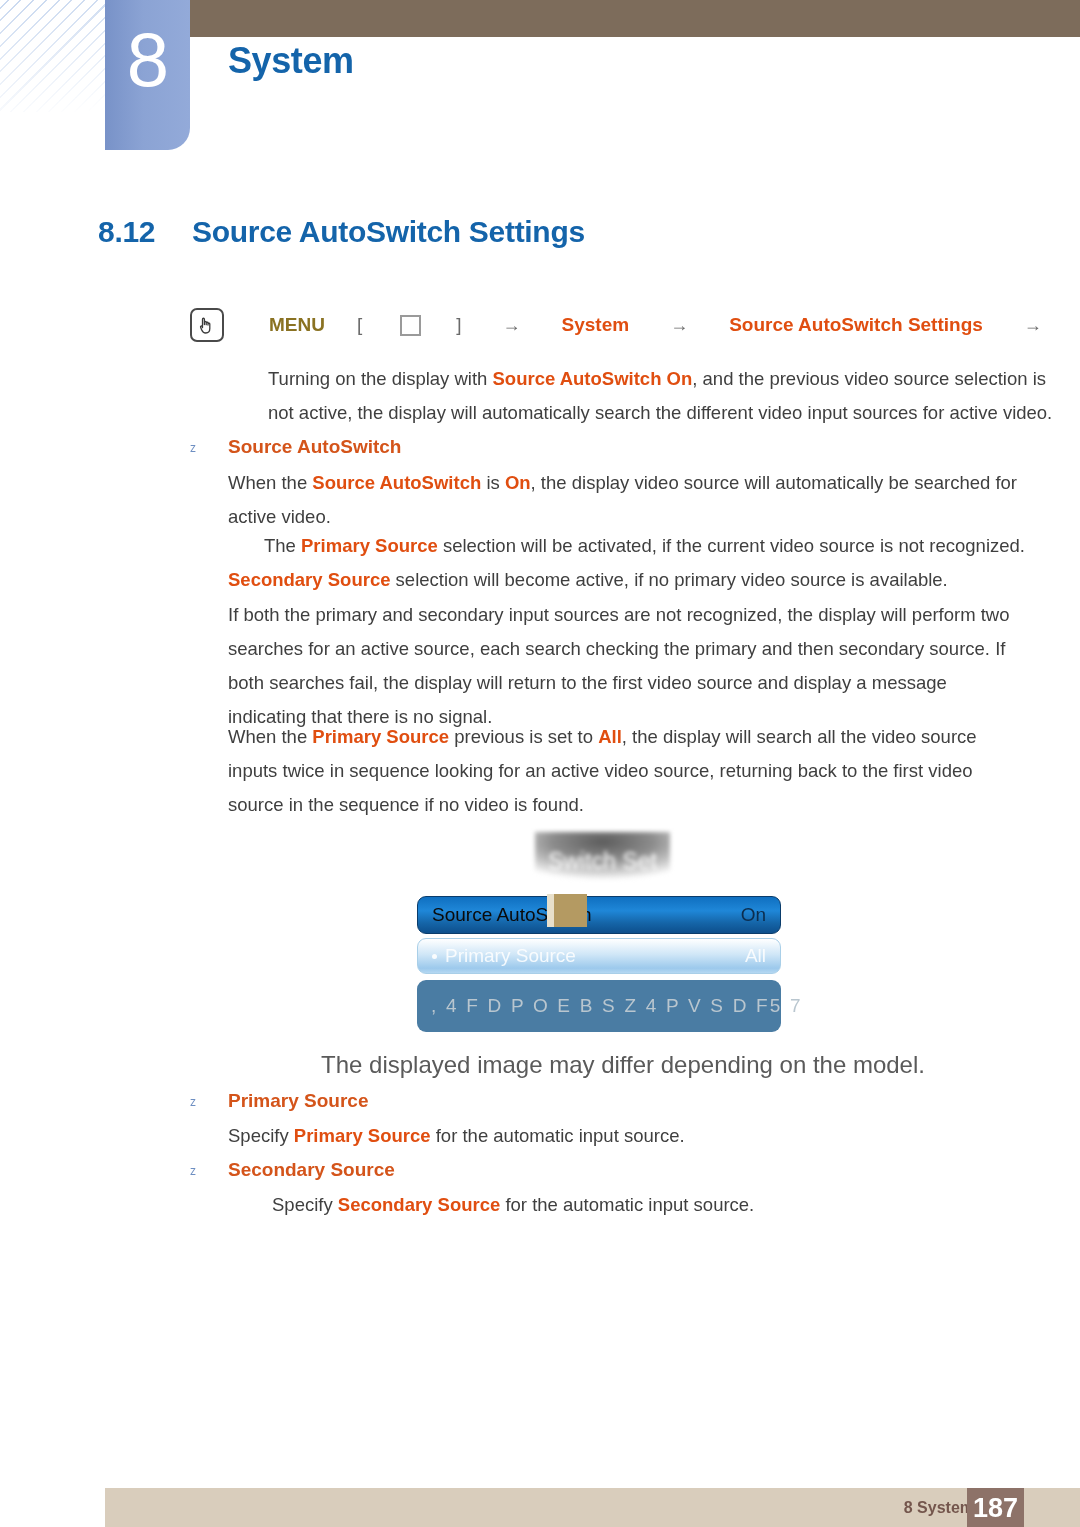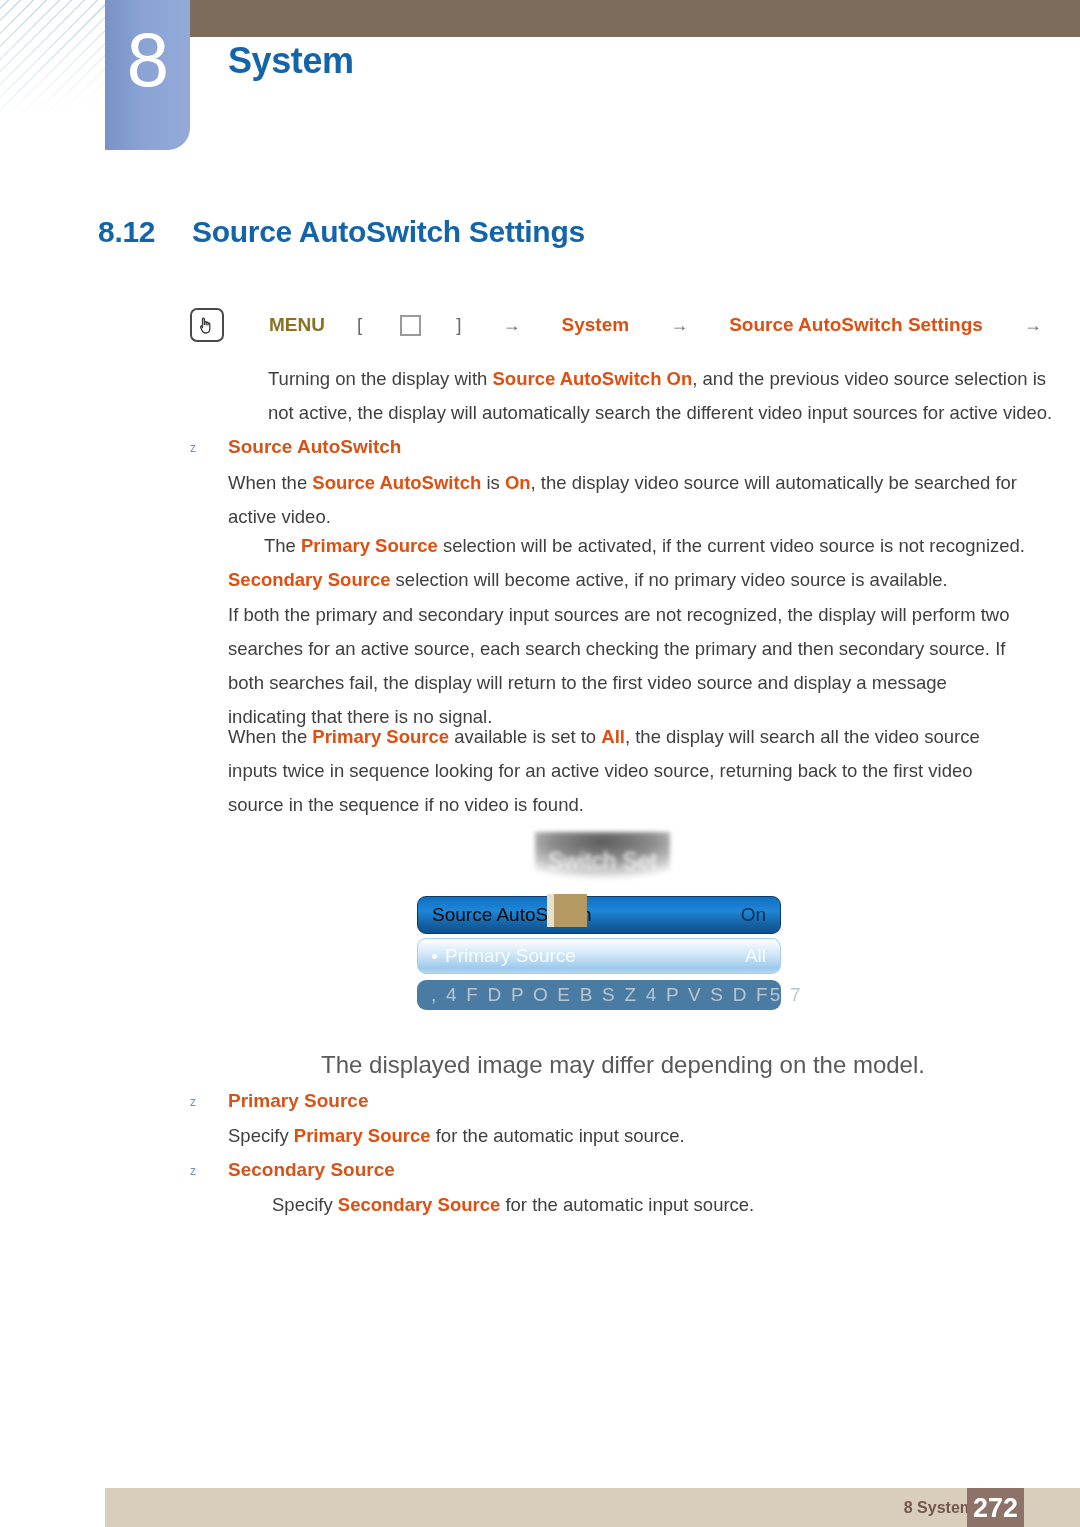--- a/index.html
+++ b/index.html
@@ -211,21 +211,21 @@
   #osd-row-2 .osd-value { color: rgba(255,255,255,0.86); }
   .osd-dot {
     display: inline-block;
     width: 5px; height: 5px;
     border-radius: 50%;
     background: rgba(255,255,255,0.9);
     margin-right: 8px;
     vertical-align: 3px;
   }
   #osd-row-3 {
-    top: 148px; height: 30px;
+    top: 148px; height: 52px;
     background: #4a7ca3;
     color: #b9c6cf;
     letter-spacing: 2.2px;
     border-radius: 9px;
   }
 
   #osd-caption {
     position: absolute;
     left: 228px;
     top: 1051px;
@@ -320,21 +320,21 @@
 
 <div class="para" style="top:563px;">
   <span class="hl">Secondary Source</span><span> selection will become active, if no primary video source is available.</span>
 </div>
 
 <div class="para" style="top:598px;">
   <span>If both the primary and secondary input sources are not recognized, the display will perform two searches for an active source, each search checking the primary and then secondary source. If both searches fail, the display will return to the first video source and display a message indicating that there is no signal.</span>
 </div>
 
 <div class="para" style="top:720px;">
-  <span>When the </span><span class="hl">Primary Source</span><span> available is set to </span><span class="hl">All</span><span>, the display will search all the video source inputs twice in sequence looking for an active video source, returning back to the first video source in the sequence if no video is found.</span>
+  <span>When the </span><span class="hl">Primary Source</span><span> previous is set to </span><span class="hl">All</span><span>, the display will search all the video source inputs twice in sequence looking for an active video source, returning back to the first video source in the sequence if no video is found.</span>
 </div>
 
 <div id="osd">
   <div id="osd-blur-title">Switch Set</div>
 
   <div class="osd-row" id="osd-row-1">
     <span>Source AutoSwitch</span>
     <span class="osd-value">On</span>
   </div>
   <div id="osd-glitch-box"></div>
@@ -359,13 +359,13 @@
 </div>
 
 <div class="bullet-z" style="top:1164px;">z</div>
 <div class="bullet-head" style="top:1159px;">Secondary Source</div>
 <div class="para" style="top:1188px;margin-left:44px;">
   <span>Specify </span><span class="hl">Secondary Source</span><span> for the automatic input source.</span>
 </div>
 
 <div id="footer-band"></div>
 <div id="footer-text">8 System</div>
-<div id="footer-pagebox">272</div>
+<div id="footer-pagebox">187</div>
 
 </body></html>

